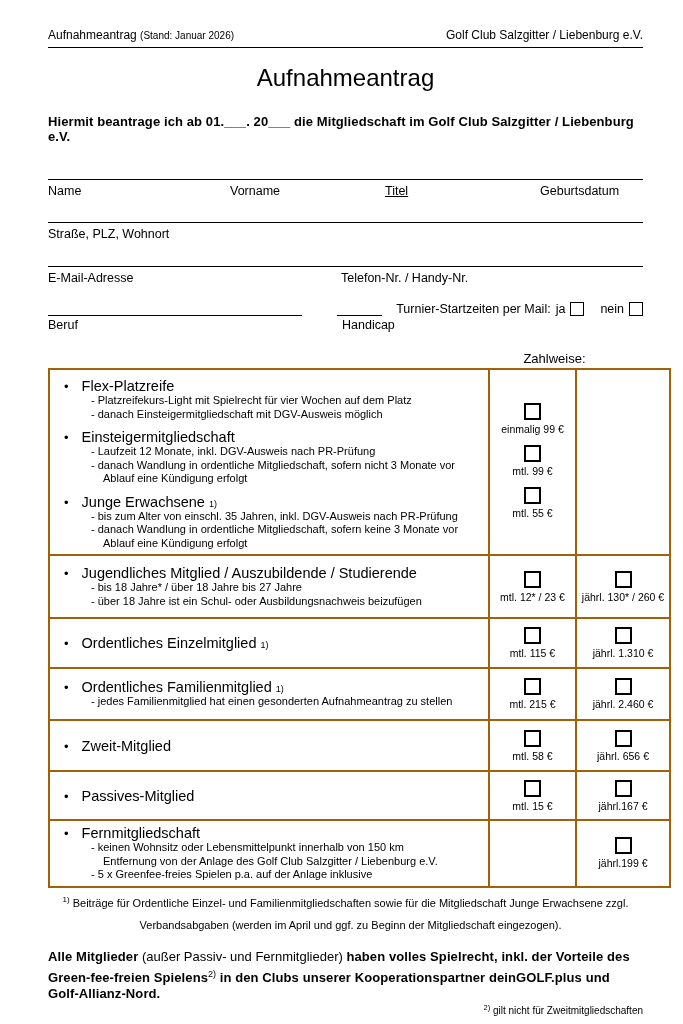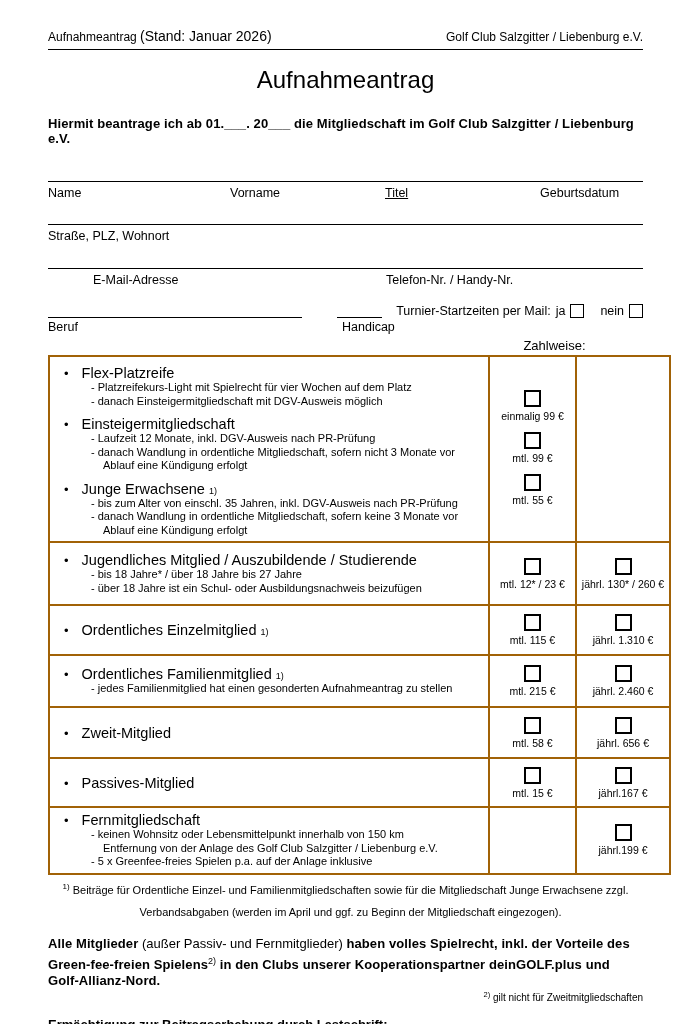--- a/index.html
+++ b/index.html
@@ -6,40 +6,40 @@
   body{
     width:683px;height:1024px;overflow:hidden;
     color:#000;font-family:"Liberation Sans",sans-serif;
     -webkit-font-smoothing:antialiased;
   }
   .page{padding:28px 40px 0 48px;width:595px;}
 
   
   .hdr{display:flex;justify-content:space-between;align-items:baseline;
        font-size:12px;border-bottom:1.5px solid #000;padding-bottom:5px;}
-  .hdr .note{font-size:14px;}
+  .hdr .note{font-size:10px;}
   .title{text-align:center;font-size:24px;margin-top:16px;}
   .intro{font-weight:bold;font-size:13px;margin-top:22px;letter-spacing:.1px;}
 
   
   .frow{border-top:1px solid #000;padding-top:4px;font-size:12.5px;display:flex;}
   .frow .c1{width:182px;} .frow .c2{width:155px;} .frow .c3{width:155px;text-decoration:underline;} .frow .c4{flex:1;}
   .mt1{margin-top:35px;} .mt2{margin-top:24px;} .mt3{margin-top:25px;}
-  .frow .half{width:293px;margin-left:45px;}
+  .frow .half{width:293px;}
 
   
   .beruf-row{margin-top:16px;display:flex;align-items:flex-end;font-size:12.5px;}
   .uline{border-bottom:1px solid #000;height:14px;}
   .beruf-line{width:258px;} .hc-gap{width:36px;} .hc-line{width:46px;}
   .turnier{margin-left:14px;white-space:nowrap;display:flex;align-items:flex-end;gap:5px;}
   .cbs{display:inline-block;width:12px;height:12px;border:1.5px solid #000;background:#fff;}
   .beruf-labels{display:flex;font-size:12.5px;margin-top:2px;}
   .beruf-labels .b1{width:294px;} 
 
-  .zahlweise{font-size:13px;margin-top:4px;margin-left:418px;width:177px;text-align:center;}
+  .zahlweise{font-size:13px;margin-top:19px;margin-left:418px;width:177px;text-align:center;}
 
   
   table.fees{border-collapse:collapse;table-layout:fixed;width:595px;margin-top:2px;}
   table.fees td{border:2px solid #a16207;vertical-align:middle;}
   td.desc{width:418px;padding:4px 6px 4px 14px;}
   td.mid{width:85px;text-align:center;padding:3px 0 3px;}
   td.right{width:92px;text-align:center;padding:3px 0 3px;}
   .item-title{font-size:14.5px;display:flex;align-items:baseline;}
   .item-title::before{content:"•";font-size:13px;margin-right:13px;}
   .item-title sup{font-size:9px;margin-left:4px;}

